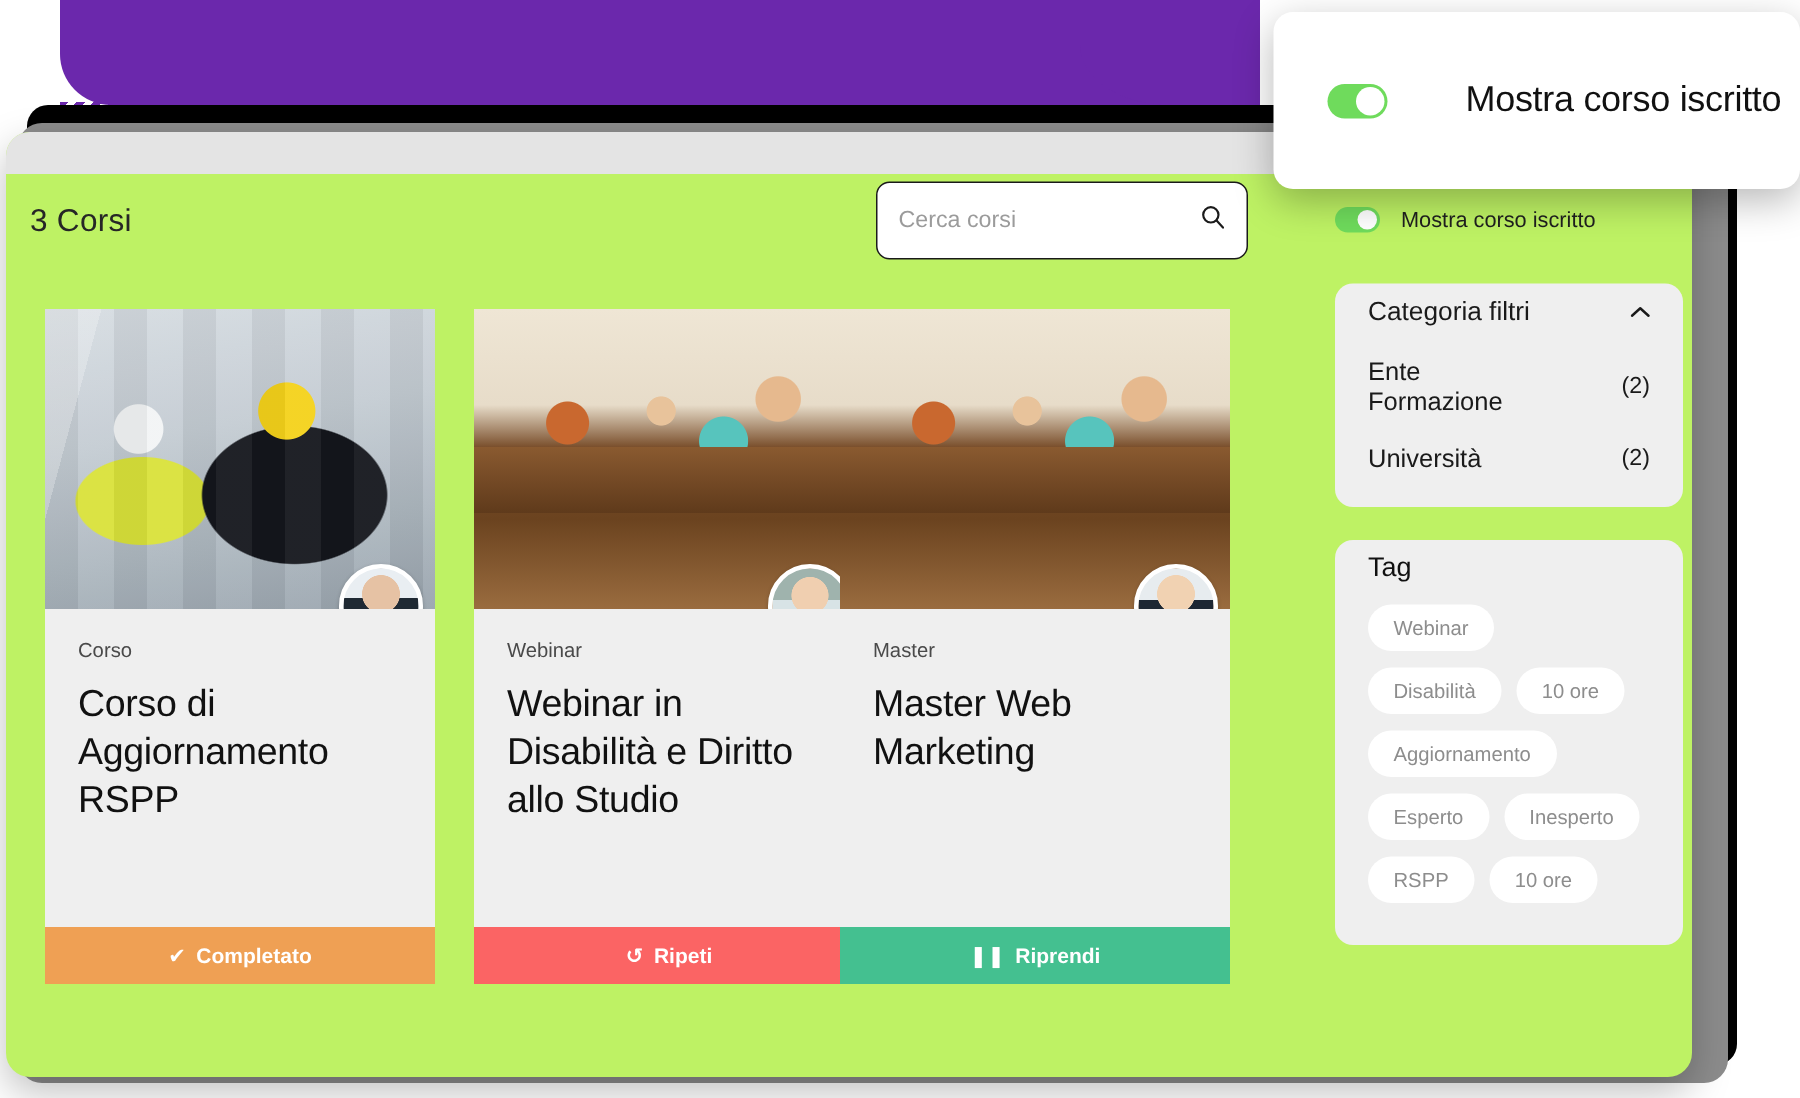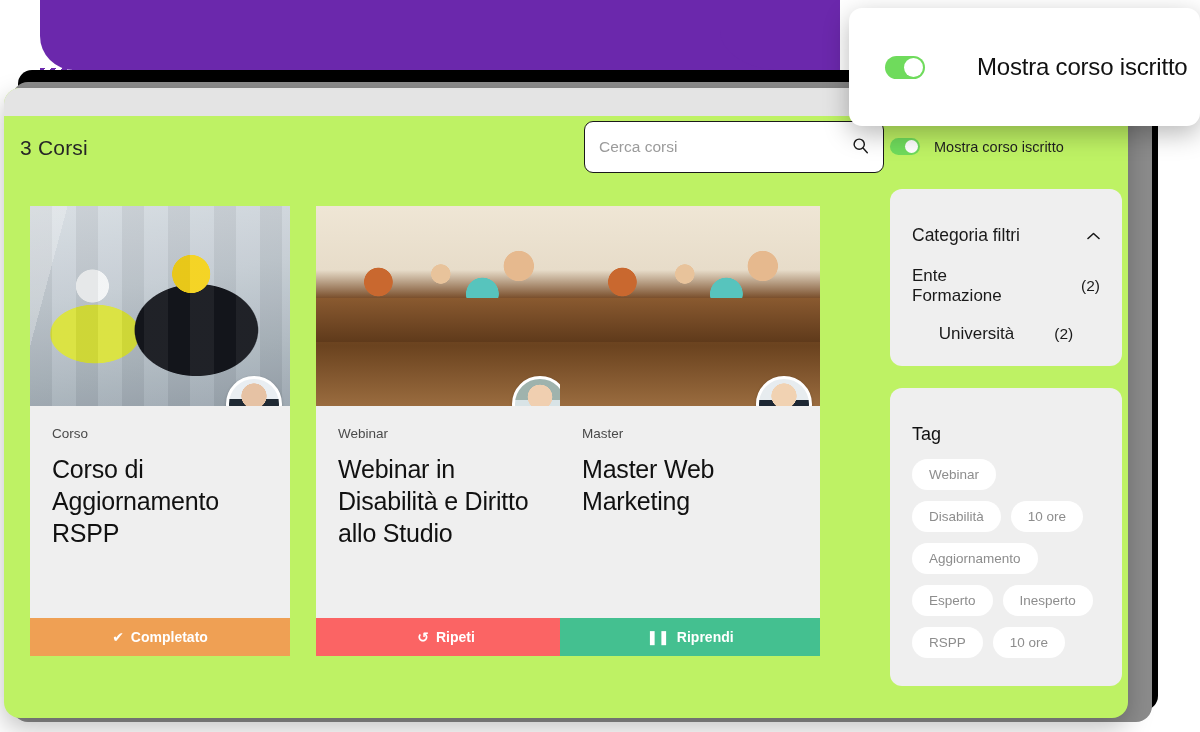--- a/index.html
+++ b/index.html
@@ -73,21 +73,21 @@
     cursor:pointer;
   }
   .select-arrows {
     position:absolute; right:18px; top:50%; transform:translateY(-50%);
     display:flex; flex-direction:column; gap:2px; align-items:center;
   }
   .select-arrows i { display:block; width:0;height:0; }
   .select-arrows i.up{ border-left:4.5px solid transparent;border-right:4.5px solid transparent;border-bottom:5.5px solid #1b1b1b;}
   .select-arrows i.dn{ border-left:4.5px solid transparent;border-right:4.5px solid transparent;border-top:5.5px solid #1b1b1b;}
 
-  .search-wrap { position:absolute; left:580px; top:5px; width:300px; height:52px;border-radius:20px; }
+  .search-wrap { position:absolute; left:580px; top:5px; width:248px; height:52px;border-radius:20px; }
   .search-box {
     width:100%; height:100%;
     border:1.4px solid #1a1a1a; border-radius:9px; background:#fff;
     display:flex; align-items:center; padding:0 14px;
   }
   .search-box input {
     border:0; outline:0; background:transparent; width:100%;
     font-family:inherit; font-size:15.5px; color:#2b2b2b;
   }
   .search-box input::placeholder { color:#9b9b9b; }
@@ -162,32 +162,32 @@
     position:relative; flex:0 0 auto; cursor:pointer;
   }
   .switch .knob{
     position:absolute; right:2px; top:2px; width:15px; height:15px;
     border-radius:50%; background:#fff;
   }
   .switch.sm { width:30px; height:17px; }
   .switch.sm .knob{ width:13px; height:13px; }
   .rail-toggle-label { font-size:14.5px; color:#1f1f1f; }
 
-  .panel { margin:34px 6px 12px 26px; background:#efefef; border-radius:12px; padding:36px 22px 22px 22px; }
+  .panel { margin:34px 6px 12px 26px; background:#efefef; border-radius:12px; padding:8px 22px 22px 22px; }
   .panel.tags { margin-top:22px; padding-bottom:28px; }
   .panel-head {
     display:flex; align-items:center; justify-content:space-between;
     font-size:17.5px; color:#1a1a1a; margin-bottom:20px; cursor:pointer;
   }
   .chev-up { font-size:13px; color:#1a1a1a; line-height:1; }
   .filter-row {
     display:flex; align-items:center; justify-content:space-between;
     font-size:17px; color:#1a1a1a; margin-bottom:18px; cursor:pointer;gap:40px;
   }
-  .filter-row:last-child { margin-bottom:0;justify-content:center; }
+  .filter-row:last-child { margin-bottom:0; }
   .filter-count { font-size:15.5px; color:#1a1a1a; }
   .tag-title { font-size:18px; color:#111; margin-bottom:14px; }
   .tag-rows { display:flex; flex-direction:column; gap:11px; }
   .tag-row { display:flex; gap:10px; }
   .chip {
     background:#fff; border-radius:20px; padding:8px 17px;
     font-size:13.5px; color:#8d8d8d; cursor:pointer; white-space:nowrap;
   }
 
   

